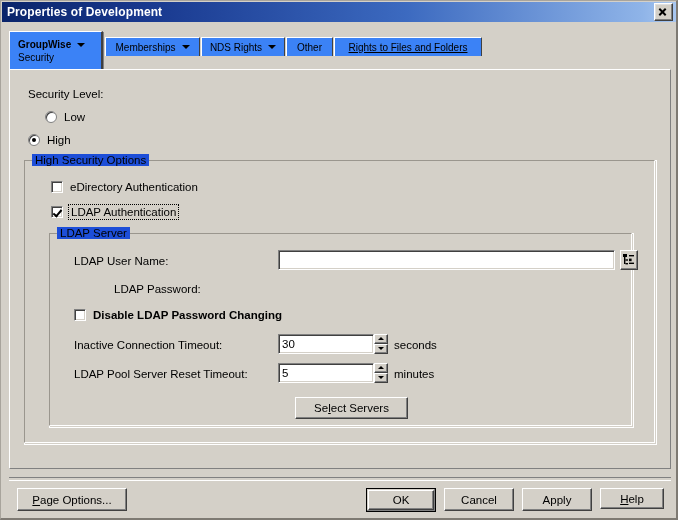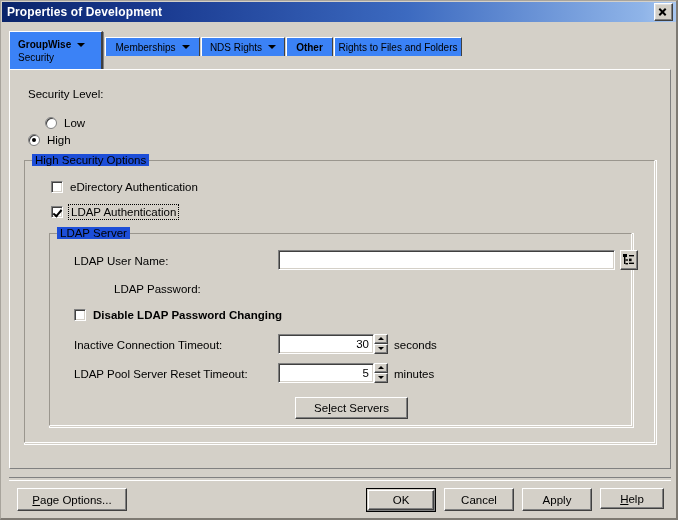--- a/index.html
+++ b/index.html
@@ -217,21 +217,21 @@
     border-right: 1px solid #ffffff;
     border-bottom: 1px solid #ffffff;
     box-shadow: inset 1px 1px 0 #404040, inset -1px -1px 0 #d4d0c8;
     font-family: "Liberation Sans", sans-serif;
     font-size: 11.5px;
     padding: 0 3px;
     line-height: 17px;
     color: #000000;
     outline: none;
   }
-  .textinput.right { text-align: right; padding-right: 4px; }
+  .textinput.right { padding-right: 4px; }
 
   
   .browse-btn {
     position: absolute;
     width: 18px; height: 20px;
     box-sizing: border-box;
     background: #d4d0c8;
     border-top: 1px solid #ffffff;
     border-left: 1px solid #ffffff;
     border-right: 1px solid #404040;
@@ -334,34 +334,34 @@
     <div class="tab" style="left:96px; width:95px;">
       <span>Memberships</span>
       <span class="caret"></span>
     </div>
 
     <div class="tab" style="left:192px; width:84px;">
       <span>NDS Rights</span>
       <span class="caret"></span>
     </div>
 
-    <div class="tab" style="left:277px; width:47px;font-weight:bold;">
+    <div class="tab" style="left:277px; width:47px;">
       <span>Other</span>
     </div>
 
-    <div class="tab" style="left:325px; width:128px;">
+    <div class="tab" style="left:325px; width:148px;text-decoration:underline;">
       <span>Rights to Files and Folders</span>
     </div>
   </div>
 
   <div class="panel">
 
     <div class="lbl" style="left:18px; top:18px;">Security Level:</div>
 
-    <div class="radio-row" style="left:18px; top:47px;padding-left:17px;">
+    <div class="radio-row" style="left:18px; top:41px;padding-left:17px;">
       <span class="radio"></span>
       <span>Low</span>
     </div>
 
     <div class="radio-row" style="left:18px; top:64px;">
       <span class="radio checked"></span>
       <span>High</span>
     </div>
 
     <div class="groupbox" style="left:14px; top:90px; width:633px; height:285px;">

